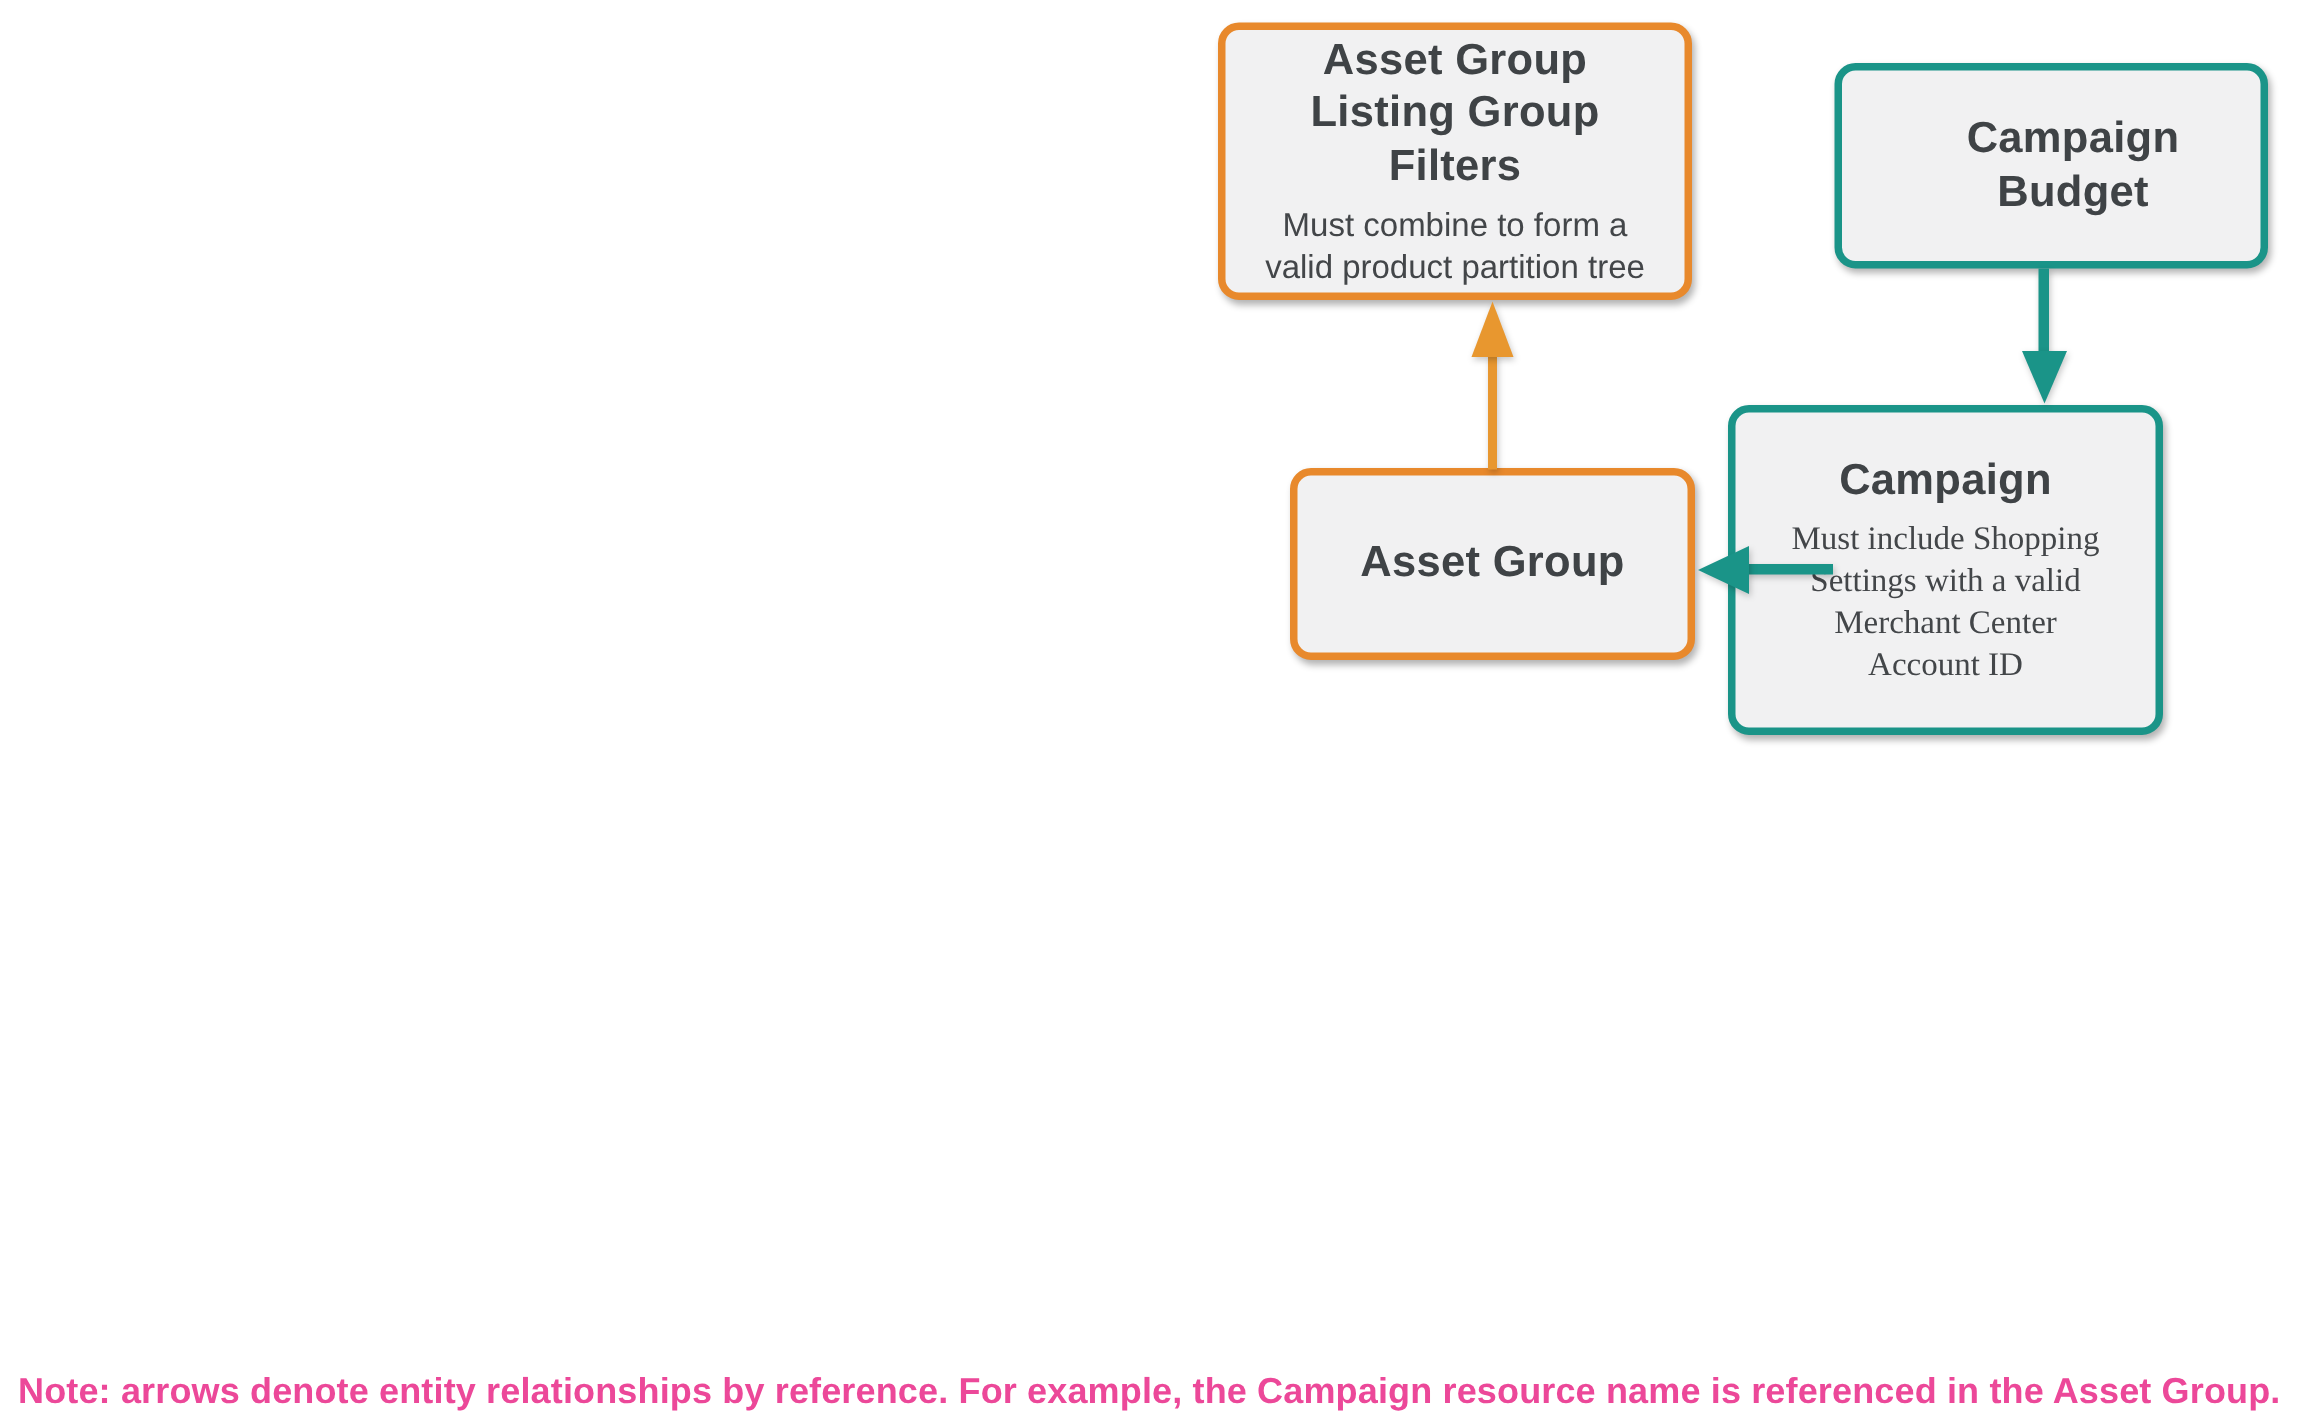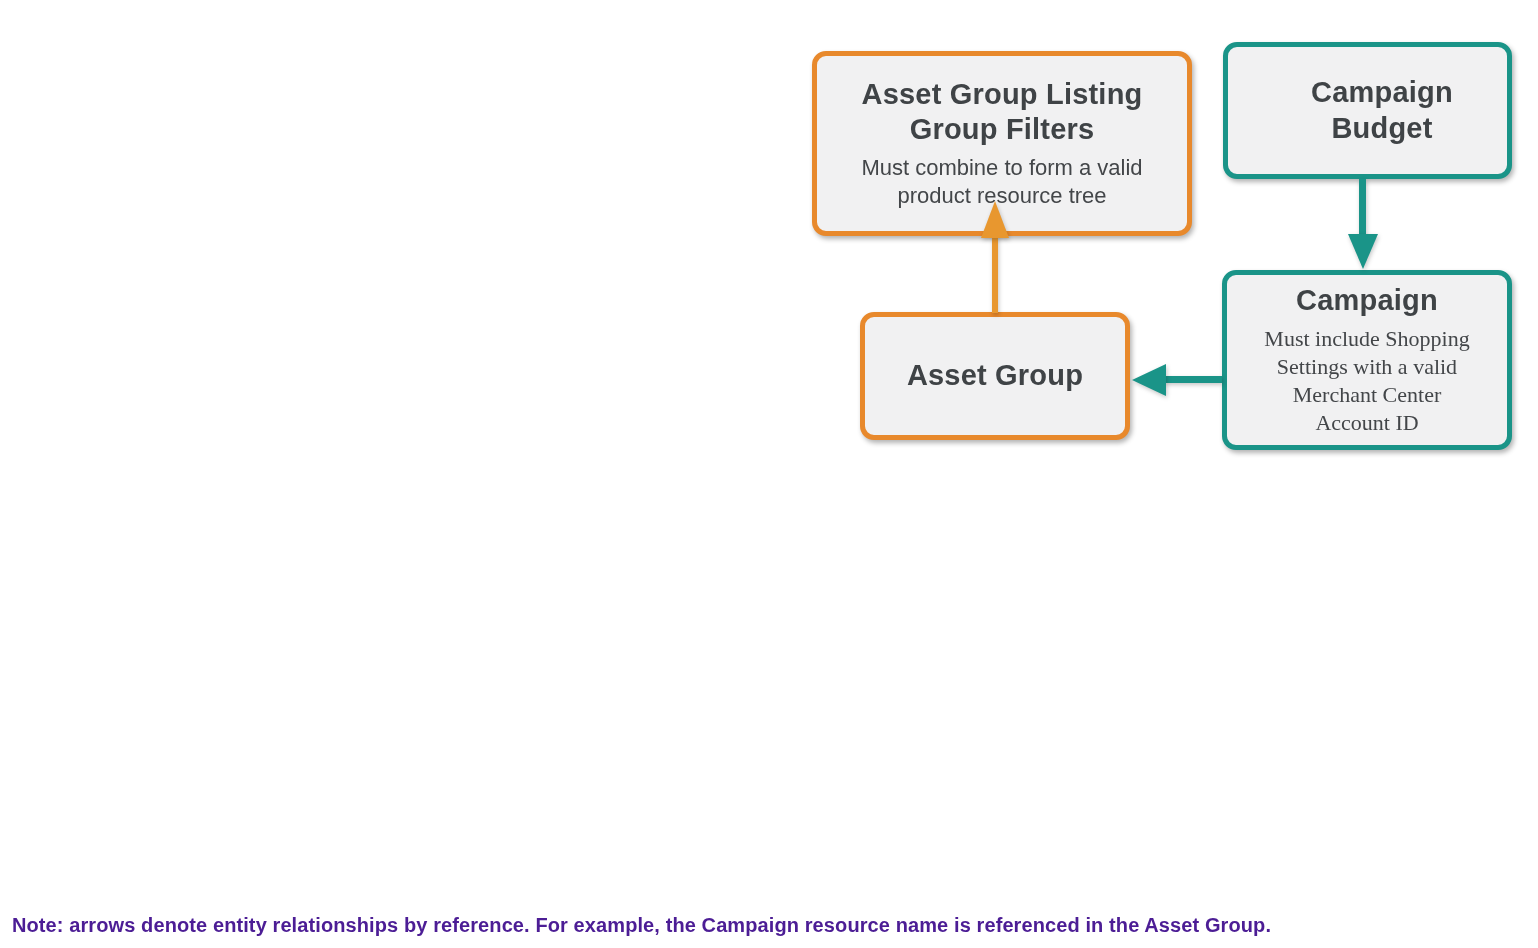--- a/index.html
+++ b/index.html
@@ -37,24 +37,24 @@
     color: #3F4346;
     letter-spacing: 0.2px;
   }
   .node-subtitle {
     font-size: 22px;
     line-height: 1.27;
     color: #434649;
     margin-top: 7px;
   }
 
-  #node-listing-filters { left: 812px; top: 15px;  width: 380px; height: 185px; margin-top: 36px; }
+  #node-listing-filters { left: 812px; top: 15px;  width: 316px; height: 185px; }
   #node-campaign-budget { left: 1223px; top: 42px; width: 289px; height: 137px; padding-left: 45px; }
   #node-asset-group     { left: 860px; top: 312px; width: 270px; height: 128px; }
-  #node-campaign        { left: 1222px; top: 270px; width: 290px; height: 180px; }
+  #node-campaign        { left: 1152px; top: 270px; width: 290px; height: 220px; }
 
   #node-campaign-budget .node-title { max-width: 200px; }
   #node-campaign .node-subtitle { max-width: 212px; font-family: Liberation Serif, serif; }
 
   
   .arrow-part { position: absolute; filter: drop-shadow(1px 2px 2px rgba(0,0,0,0.22)); }
   .shaft-orange { background: #E8972F; }
   .shaft-teal   { background: #1A9488; }
   .head { width: 0; height: 0; }
 
@@ -83,35 +83,35 @@
     border-top: 16px solid transparent;
     border-bottom: 16px solid transparent;
     border-right: 34px solid #1A9488;
   }
 
   
   .note {
     position: absolute;
     left: 12px;
     top: 914px;
-    font-size: 20px;
+    font-size: 24px;
     font-weight: bold;
-    color: #4c1d95;
+    color: #ec4899;
     letter-spacing: 0.1px;
     white-space: nowrap;
   }
 </style>
 </head>
 <body>
 
 <div class="canvas">
 
   <div class="node orange" id="node-listing-filters">
     <div class="node-title">Asset Group Listing Group Filters</div>
-    <div class="node-subtitle">Must combine to form a valid product resource tree</div>
+    <div class="node-subtitle">Must combine to form a valid product partition tree</div>
   </div>
 
   <div class="node teal" id="node-campaign-budget">
     <div class="node-title">Campaign Budget</div>
   </div>
 
   <div class="node orange" id="node-asset-group">
     <div class="node-title">Asset Group</div>
   </div>
 

